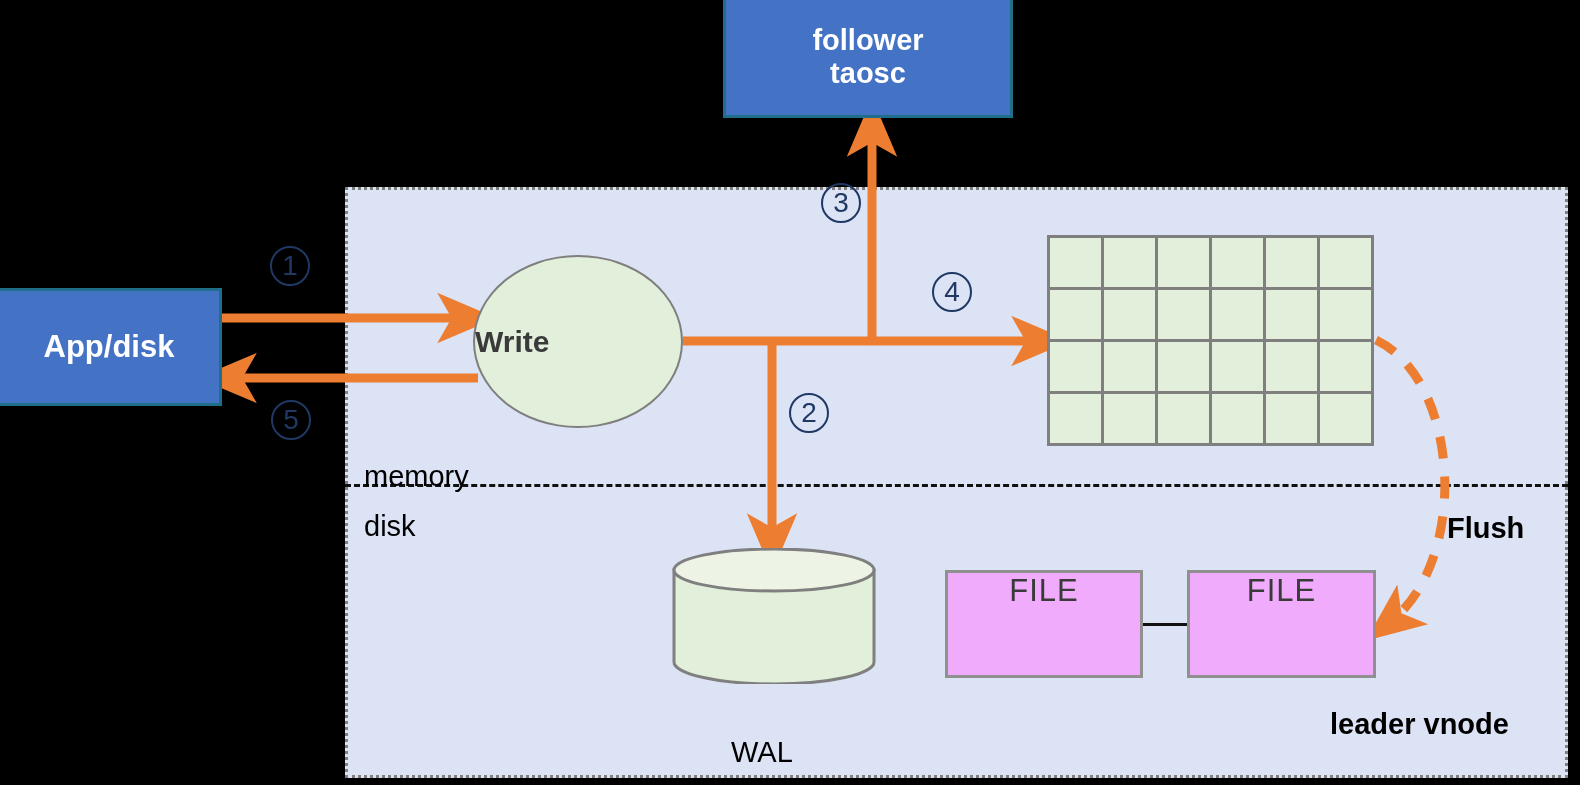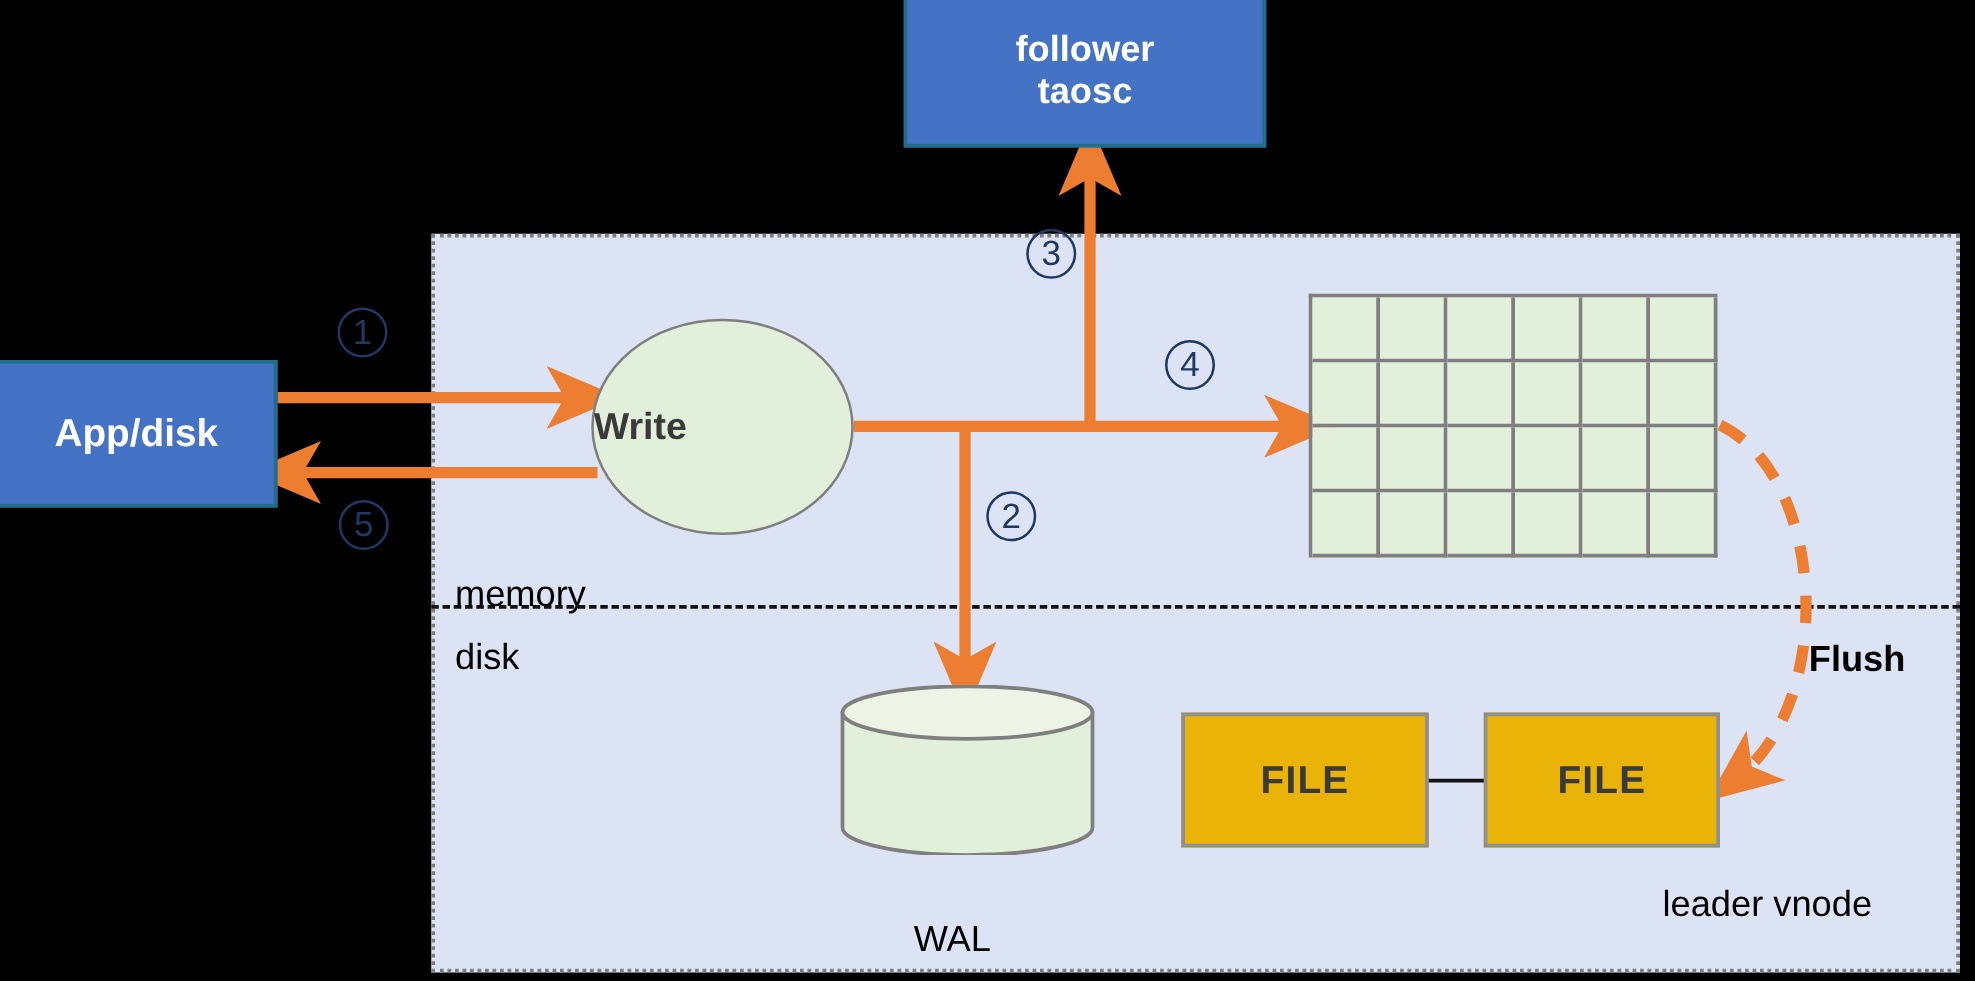--- a/index.html
+++ b/index.html
@@ -94,29 +94,28 @@
   #wal-cylinder {
     position: absolute;
     left: 672px;
     top: 548px;
     width: 204px;
     height: 136px;
   }
   
   .file-box {
     position: absolute;
-    background: #eab308;
+    background: #f0abfc;
     border: 3px solid #909090;
     box-sizing: border-box;
     display: flex;
-    align-items: center;
     justify-content: center;
     color: #3A3A3A;
     font-size: 31px;
-    font-weight: bold;
+    font-weight: normal;
     letter-spacing: 1px;
   }
   #file-1 { left: 945px; top: 570px; width: 198px; height: 108px; }
   #file-2 { left: 1187px; top: 570px; width: 189px; height: 108px; }
   #file-link {
     position: absolute;
     left: 1143px;
     top: 623px;
     width: 44px;
     height: 3px;
@@ -126,21 +125,21 @@
   .plain-label {
     position: absolute;
     color: #000000;
     font-size: 29px;
     white-space: nowrap;
   }
   #label-memory { left: 364px; top: 444px; margin-top: 16px; }
   #label-disk   { left: 364px; top: 510px; }
   #label-wal    { left: 731px; top: 736px; }
   #label-flush  { left: 1447px; top: 512px; font-weight: bold; }
-  #label-leader { left: 1330px; top: 708px; }
+  #label-leader { left: 1330px; top: 708px; font-weight: bold; }
   
   .step-circle {
     position: absolute;
     width: 40px;
     height: 40px;
     border: 2px solid #1F3864;
     border-radius: 50%;
     box-sizing: border-box;
     color: #1F3864;
     font-size: 28px;

